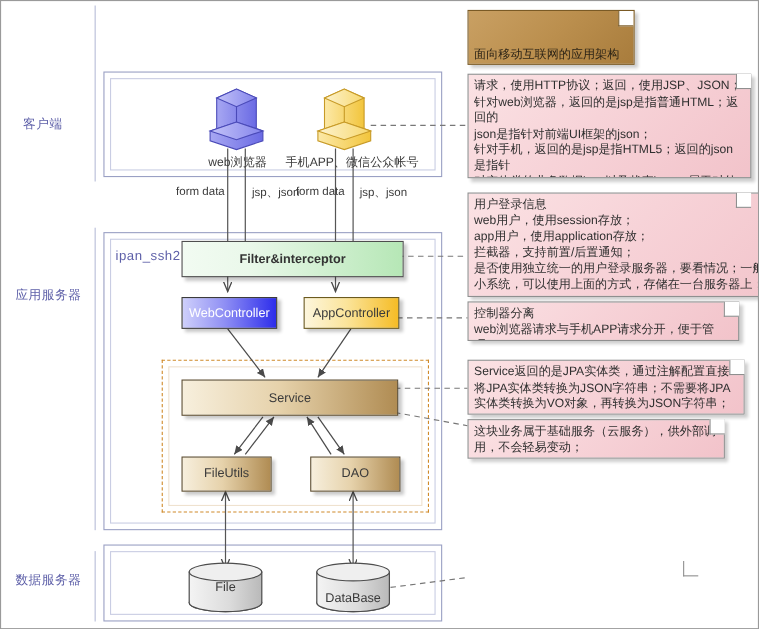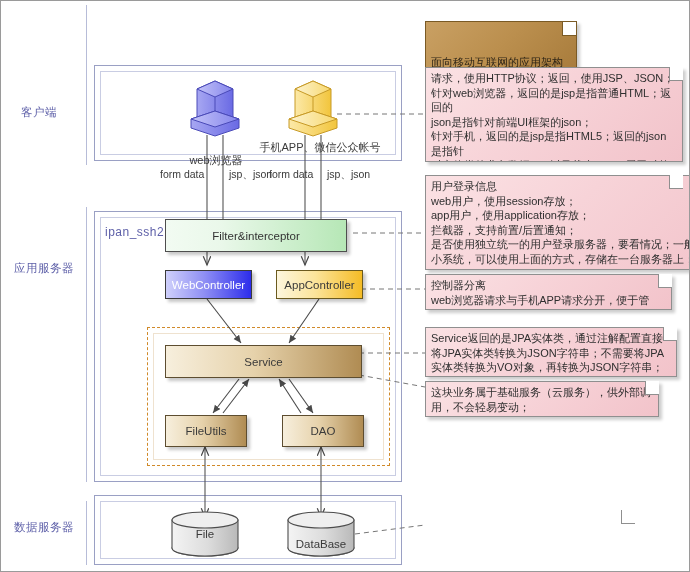--- a/index.html
+++ b/index.html
@@ -84,21 +84,20 @@
     overflow: hidden;
   }
   .note-pink {
     background: linear-gradient(135deg, #fbe2e4 0%, #f7d3d8 45%, #f2c3ca 100%);
     border: 1px solid #8f8f8f;
   }
   .note-brown {
     background: linear-gradient(135deg, #c9a063 0%, #bb8f4e 50%, #a87c3c 100%);
     border: 1px solid #7a5a25;
     color: #2d2416;
-    margin-top: 12px;
   }
   .note .fold {
     position: absolute;
     top: 0;
     right: 0;
     width: 13px;
     height: 13px;
     background: #ffffff;
     border-left: 1px solid #8f8f8f;
     border-bottom: 1px solid #8f8f8f;
@@ -243,29 +242,29 @@
       <ellipse cx="204" cy="519" rx="33" ry="8" fill="#efefef" stroke="#4d4d4d" stroke-width="1.1"></ellipse>
     </g>
 
     <g>
       <ellipse cx="320" cy="547" rx="33" ry="8" fill="url(#gCyl)" stroke="#4d4d4d" stroke-width="1.1"></ellipse>
       <path d="M287,519 L287,547 A33,8 0 0 0 353,547 L353,519 Z" fill="url(#gCyl)" stroke="#4d4d4d" stroke-width="1.1"></path>
       <ellipse cx="320" cy="519" rx="33" ry="8" fill="#efefef" stroke="#4d4d4d" stroke-width="1.1"></ellipse>
     </g>
   </svg>
 
-  <div class="node-caption" style="left:170px; top:152px; width:90px;">web浏览器</div>
+  <div class="node-caption" style="left:170px; top:139px; width:90px;">web浏览器</div>
   <div class="node-caption" style="left:249px; top:139px; width:140px;">手机APP、微信公众帐号</div>
 
   <div class="edge-label" style="left:159px; top:167px;">form data</div>
   <div class="edge-label" style="left:228px; top:167px;">jsp、json</div>
   <div class="edge-label" style="left:268px; top:167px;">form data</div>
   <div class="edge-label" style="left:326px; top:167px;">jsp、json</div>
 
-  <div class="node n-green" style="left:164px; top:218px; width:182px; height:33px;">Filter&amp;interceptor</div>
+  <div class="node n-green" style="left:164px; top:218px; width:202px; height:33px;font-weight:bold;">Filter&amp;interceptor</div>
 
   <div class="node n-blue" style="left:164px; top:269px; width:87px; height:29px;">WebController</div>
 
   <div class="node n-tan" style="left:164px; top:344px; width:197px; height:33px;">Service</div>
 
   <div class="node n-yellow" style="left:275px; top:269px; width:87px; height:29px;">AppController</div>
 
   <div class="node n-tan" style="left:164px; top:414px; width:82px; height:32px;">FileUtils</div>
 
   <div class="node n-tan" style="left:281px; top:414px; width:82px; height:32px;">DAO</div>

